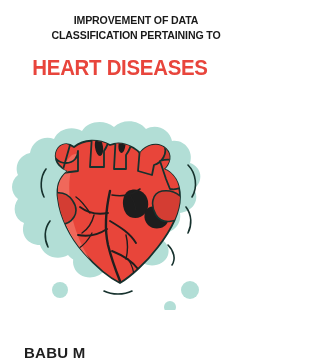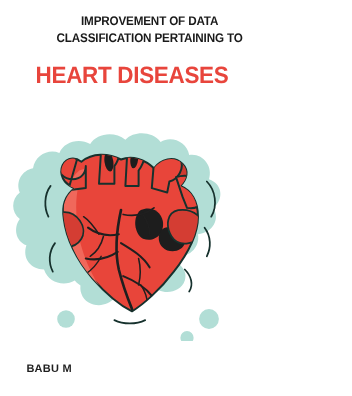--- a/index.html
+++ b/index.html
@@ -72,24 +72,24 @@
   .artwork svg {
     display: block;
     width: 240px;
     height: 215px;
   }
 
   
   .author {
     position: absolute;
     left: 24px;
-    top: 330px;
+    top: 344px;
     font-family: "Liberation Sans", sans-serif;
     font-weight: bold;
-    font-size: 10px;
+    font-size: 15px;
     letter-spacing: 0.25px;
     color: #1f1f1f;
     text-transform: uppercase;
     white-space: nowrap;
   }
 </style>
 </head>
 <body>
 
 <div id="cover">

